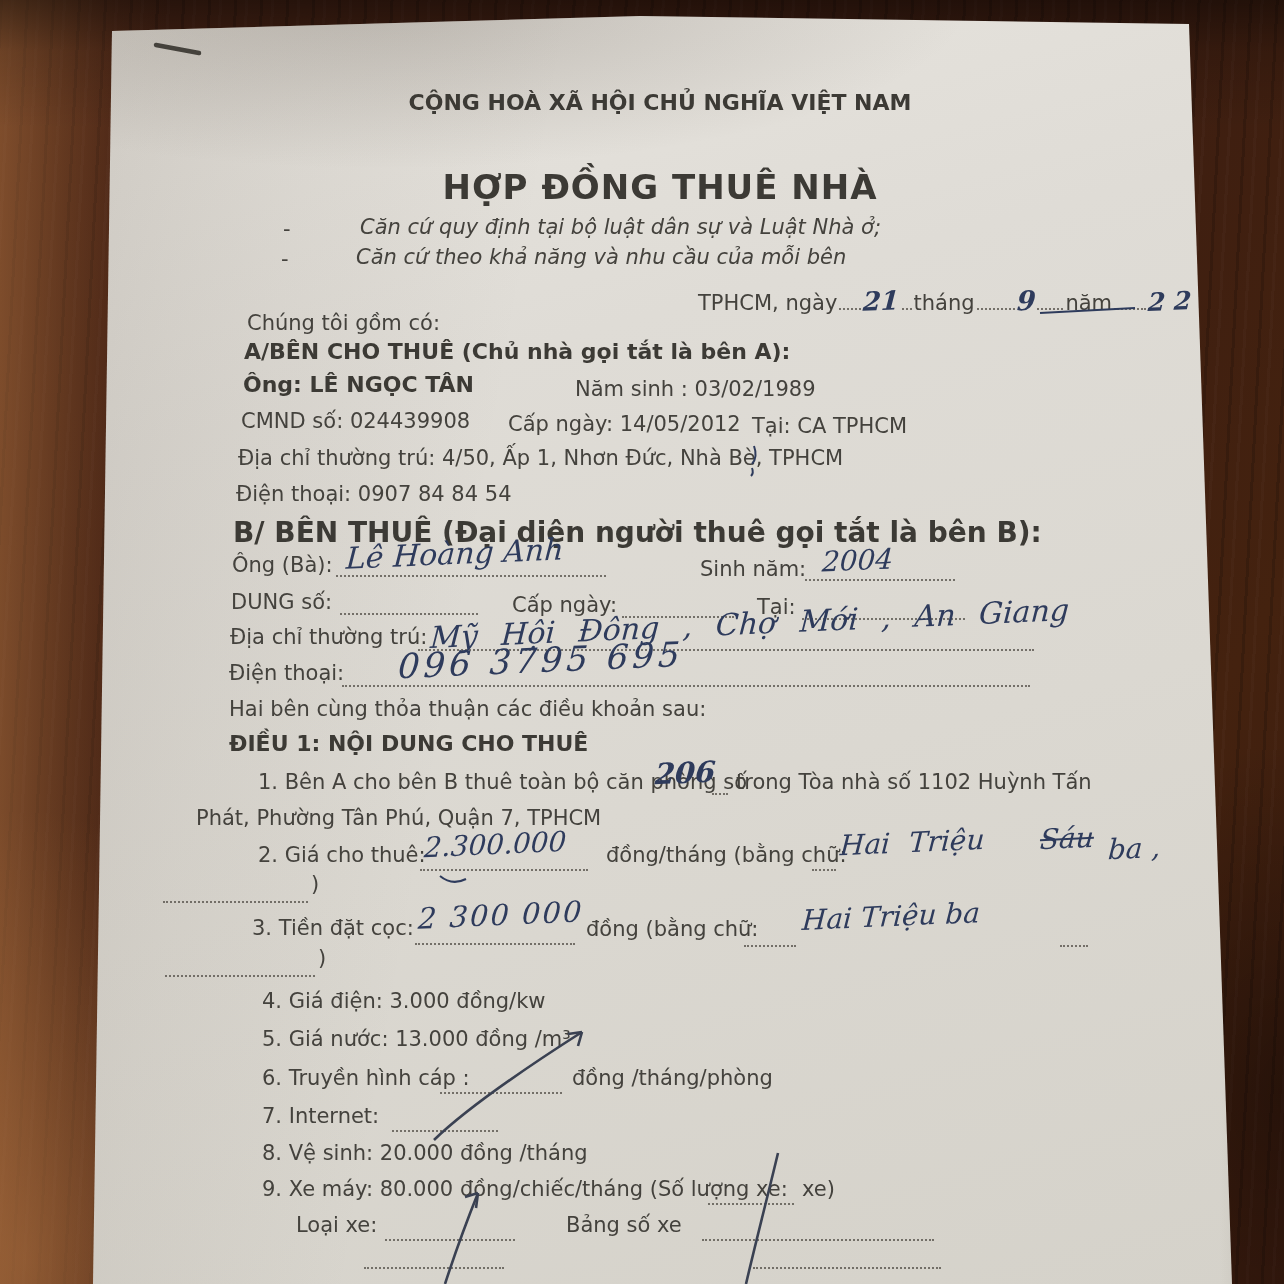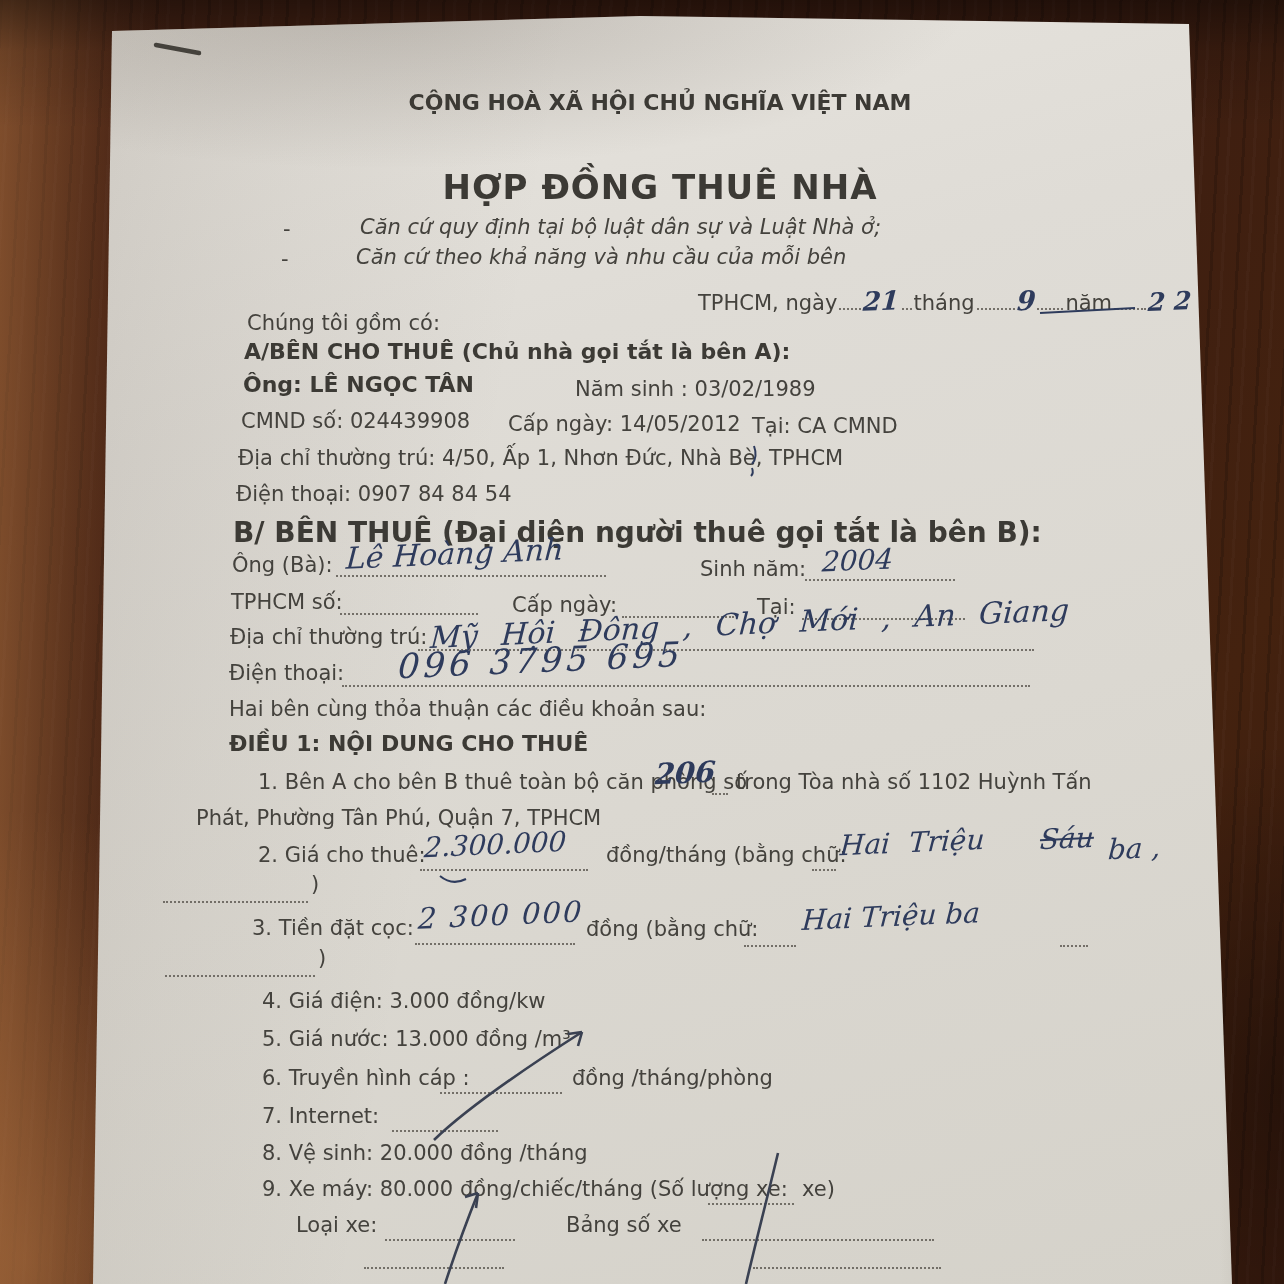--- a/index.html
+++ b/index.html
@@ -63,34 +63,34 @@
     <span>TPHCM, ngày</span><span class="dots" style="width:22px;"></span><span class="hw" style="font-size:26px;font-weight:bold;">21</span><span class="dots" style="width:10px;"></span><span>tháng</span><span class="dots" style="width:38px;"></span><span class="hw" style="font-size:27px;font-weight:bold;">9</span><span class="dots" style="width:26px;"></span><span>năm</span><span class="dots" style="width:32px;"></span><span class="hw" style="font-size:25px;font-weight:bold;">2 2</span>
   </div>
 
   <div class="line" style="left:247px;top:311px;">Chúng tôi gồm có:</div>
   <div class="line b" style="left:244px;top:339px;font-size:22px;">A/BÊN CHO THUÊ (Chủ nhà gọi tắt là bên A):</div>
 
   <div class="line b" style="left:243px;top:372px;font-size:22px;">Ông: LÊ NGỌC TÂN</div>
   <div class="line" style="left:575px;top:377px;">Năm sinh : 03/02/1989</div>
   <div class="line" style="left:241px;top:409px;">CMND số: 024439908</div>
   <div class="line" style="left:508px;top:412px;">Cấp ngày: 14/05/2012</div>
-  <div class="line" style="left:752px;top:414px;">Tại: CA CMND</div>
+  <div class="line" style="left:752px;top:414px;">Tại: CA TPHCM</div>
   <div class="line" style="left:238px;top:446px;">Địa chỉ thường trú: 4/50, Ấp 1, Nhơn Đức, Nhà Bè, TPHCM</div>
   <div class="line" style="left:236px;top:482px;">Điện thoại: 0907 84 84 54</div>
 
   <div class="line b" style="left:233px;top:516px;font-size:28px;">B/ BÊN THUÊ (Đại diện người thuê gọi tắt là bên B):</div>
 
   <div class="line" style="left:232px;top:553px;">Ông (Bà):</div>
   <div class="dline" style="left:336px;top:560px;width:270px;"></div>
   <div class="line hw" style="left:346px;top:536px;font-size:30px;">Lê Hoàng Anh</div>
   <div class="line" style="left:700px;top:557px;">Sinh năm:</div>
   <div class="dline" style="left:805px;top:564px;width:150px;"></div>
   <div class="line hw" style="left:822px;top:544px;font-size:28px;">2004</div>
 
-  <div class="line" style="left:231px;top:590px;">TPHCM số:</div>
+  <div class="line" style="left:231px;top:590px;">DUNG số:</div>
   <div class="dline" style="left:340px;top:598px;width:138px;"></div>
   <div class="line" style="left:512px;top:593px;">Cấp ngày:</div>
   <div class="dline" style="left:622px;top:601px;width:112px;"></div>
   <div class="line" style="left:757px;top:595px;">Tại:</div>
   <div class="dline" style="left:802px;top:603px;width:163px;"></div>
 
   <div class="line" style="left:230px;top:625px;">Địa chỉ thường trú:</div>
   <div class="dline" style="left:418px;top:634px;width:616px;"></div>
   <div class="line hw" style="left:430px;top:606px;font-size:30px;word-spacing:14px;">Mỹ Hội Đông , Chợ Mới , An Giang</div>
 

